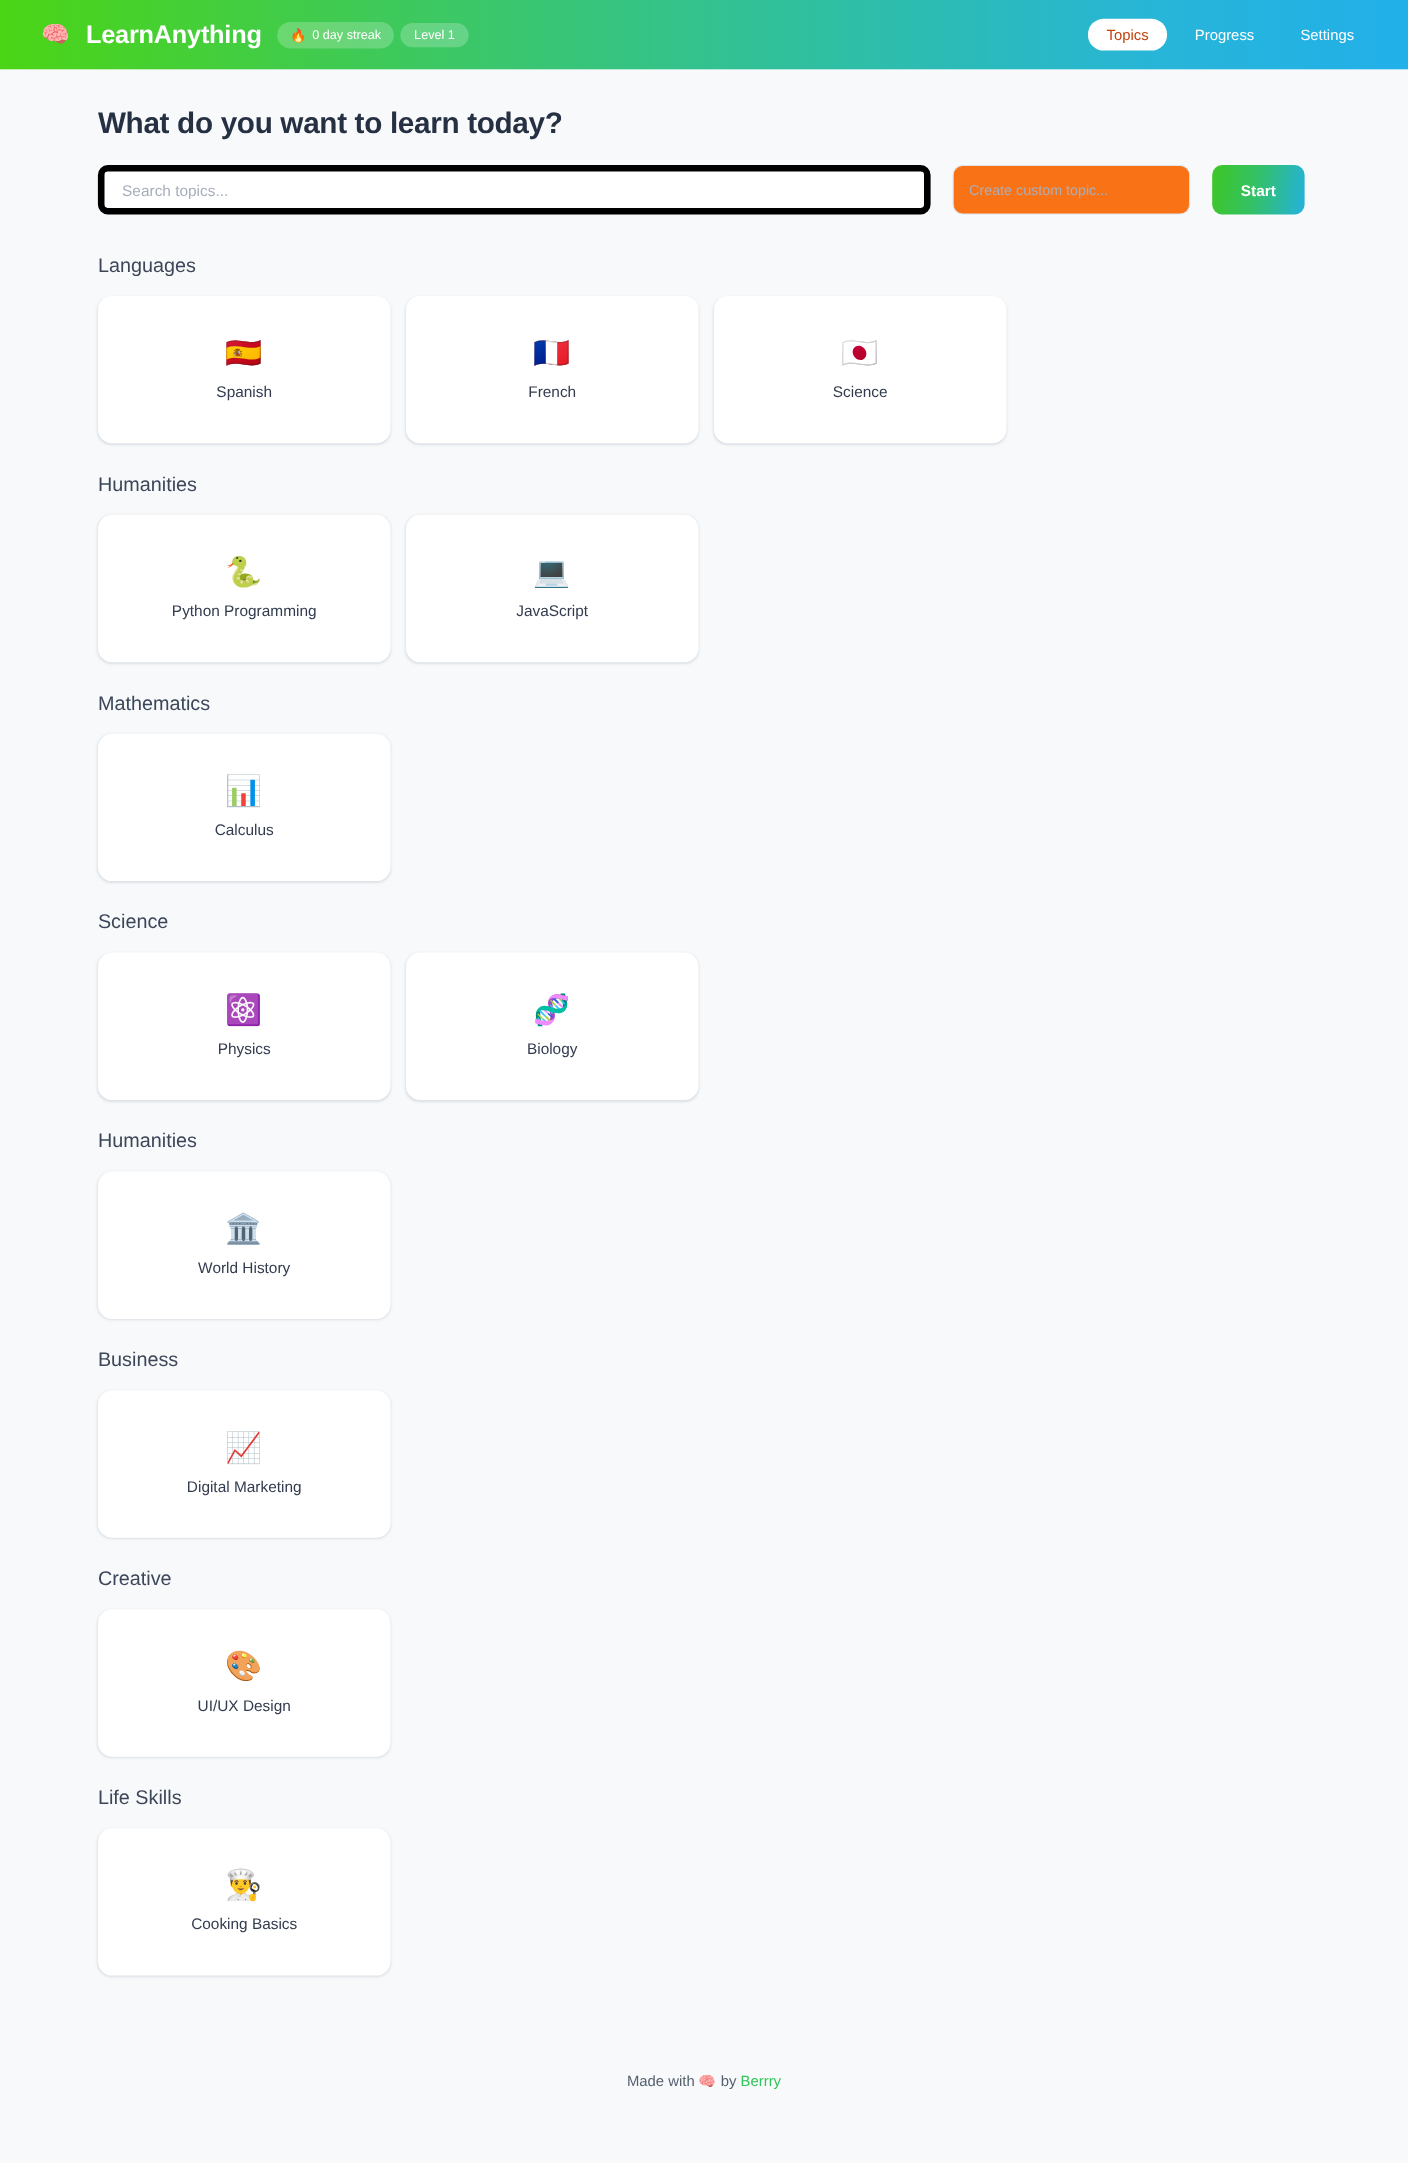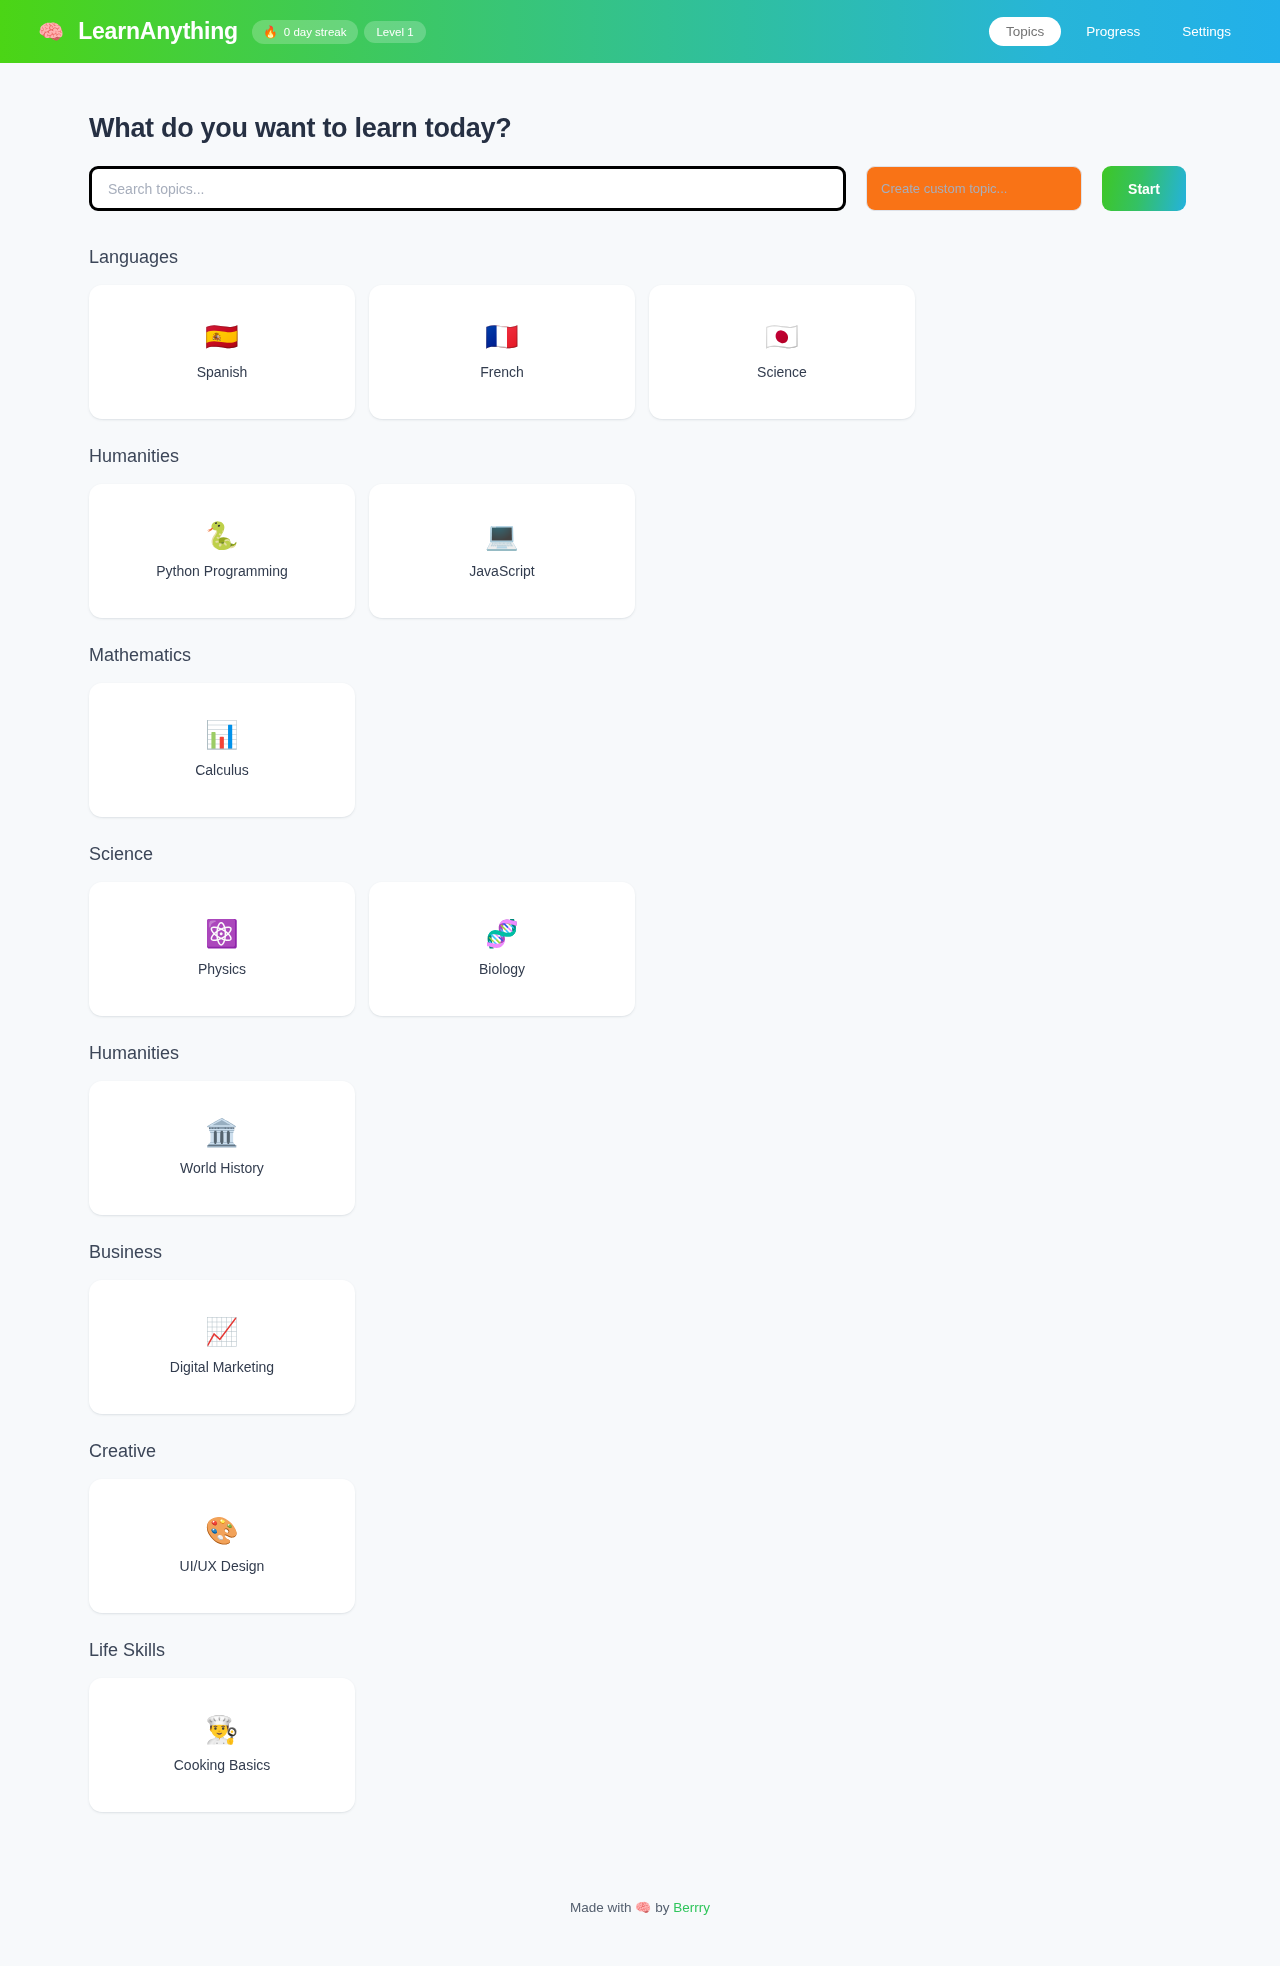--- a/index.html
+++ b/index.html
@@ -65,26 +65,26 @@
   .nav-item {
     color: #ffffff;
     font-size: 13.5px;
     padding: 7px 17px;
     border-radius: 999px;
     cursor: pointer;
     white-space: nowrap;
   }
   .nav-item.active {
     background: #ffffff;
-    color: #737373;
+    color: #c2410c;
   }
 
   
   .page {
-    padding: 50px 0 0 0;
+    padding: 34px 0 0 0;
   }
 
   .page-title {
     font-size: 27px;
     font-weight: bold;
     color: #263043;
     letter-spacing: -0.3px;
     margin: 0 0 22px 89px;
   }
 
@@ -92,21 +92,21 @@
   .search-row {
     display: flex;
     align-items: stretch;
     gap: 20px;
     margin: 0 0 36px 89px;
     width: 1103px;
   }
   .search-input {
     width: 757px;
     height: 45px;
-    border: 3px solid #000000;
+    border: 6px solid #000000;
     border-radius: 9px;
     background: #ffffff;
     padding: 0 16px;
     font-family: inherit;
     font-size: 14px;
     color: #3d4759;
     outline: none;
   }
   .custom-input {
     width: 216px;

